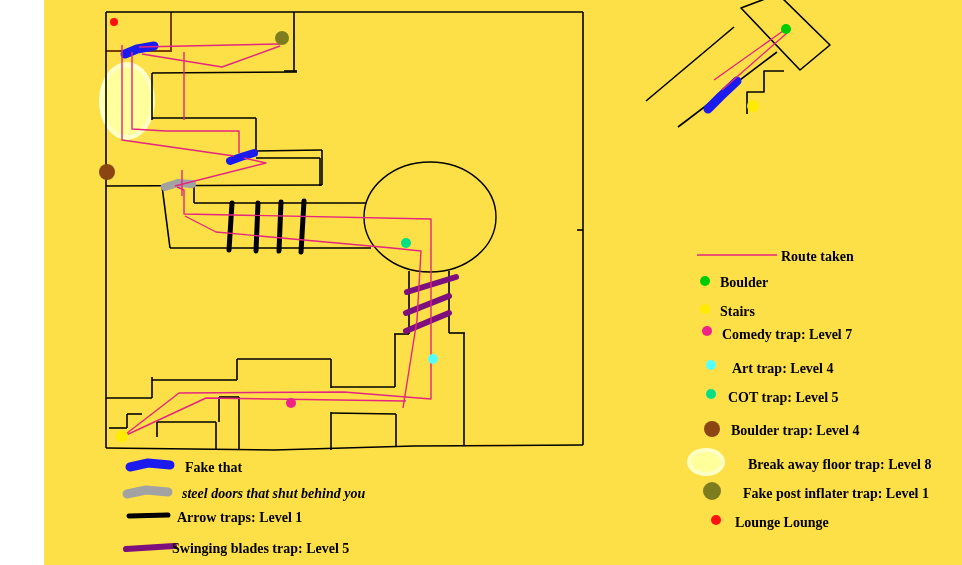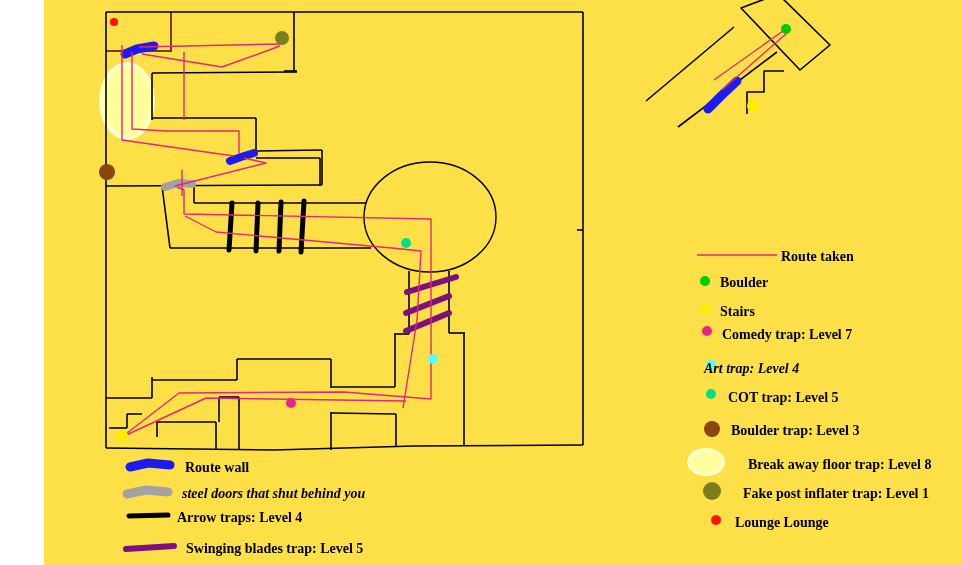--- a/index.html
+++ b/index.html
@@ -114,24 +114,24 @@
       <polyline points="86,467 104,463 126,465" fill="none" stroke="#1b1bf0" stroke-width="9" stroke-linecap="round" stroke-linejoin="round"></polyline>
       <polyline points="83,494 102,490 124,492" fill="none" stroke="#a2a2a2" stroke-width="9" stroke-linecap="round" stroke-linejoin="round"></polyline>
       <polyline points="85,516 124,515" fill="none" stroke="#000000" stroke-width="5" stroke-linecap="round" stroke-linejoin="round"></polyline>
       <polyline points="82,549 130,546" fill="none" stroke="#7d107d" stroke-width="6" stroke-linecap="round" stroke-linejoin="round"></polyline>
     </svg>
   <div id="labels">
       <div class="lbl" style="left: 737px; top: 256px;">Route taken</div>
       <div class="lbl" style="left: 676px; top: 282px;">Boulder</div>
       <div class="lbl" style="left: 676px; top: 311px;">Stairs</div>
       <div class="lbl" style="left: 678px; top: 334px;">Comedy trap: Level 7</div>
-      <div class="lbl" style="left: 660px; top: 368px; font-style: italic;">Art trap: Level 4</div>
+      <div class="lbl" style="left: 688px; top: 368px;">Art trap: Level 4</div>
       <div class="lbl" style="left: 684px; top: 397px;">COT trap: Level 5</div>
-      <div class="lbl" style="left: 687px; top: 430px;">Boulder trap: Level 3</div>
+      <div class="lbl" style="left: 687px; top: 430px;">Boulder trap: Level 4</div>
       <div class="lbl" style="left: 704px; top: 464px;">Break away floor trap: Level 8</div>
       <div class="lbl" style="left: 699px; top: 493px;">Fake post inflater trap: Level 1</div>
       <div class="lbl" style="left: 691px; top: 522px;">Lounge Lounge</div>
-      <div class="lbl" style="left: 141px; top: 467px;">Route wall</div>
+      <div class="lbl" style="left: 141px; top: 467px;">Fake that</div>
       <div class="lbl" style="left: 138px; top: 493px; font-style: italic;">steel doors that shut behind you</div>
-      <div class="lbl" style="left: 133px; top: 517px;">Arrow traps: Level 4</div>
-      <div class="lbl" style="left: 142px; top: 548px;">Swinging blades trap: Level 5</div>
+      <div class="lbl" style="left: 133px; top: 517px;">Arrow traps: Level 1</div>
+      <div class="lbl" style="left: 128px; top: 548px;">Swinging blades trap: Level 5</div>
     </div>
 </div>
 
 </body></html>

